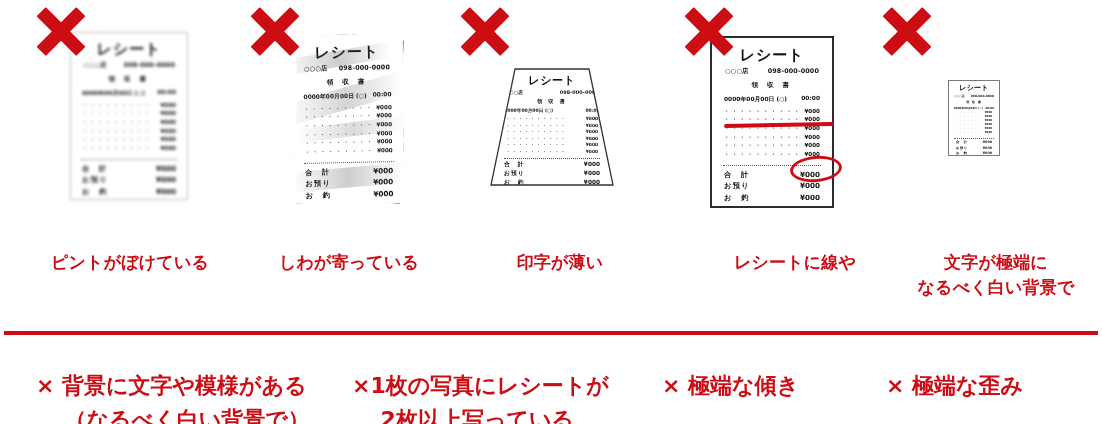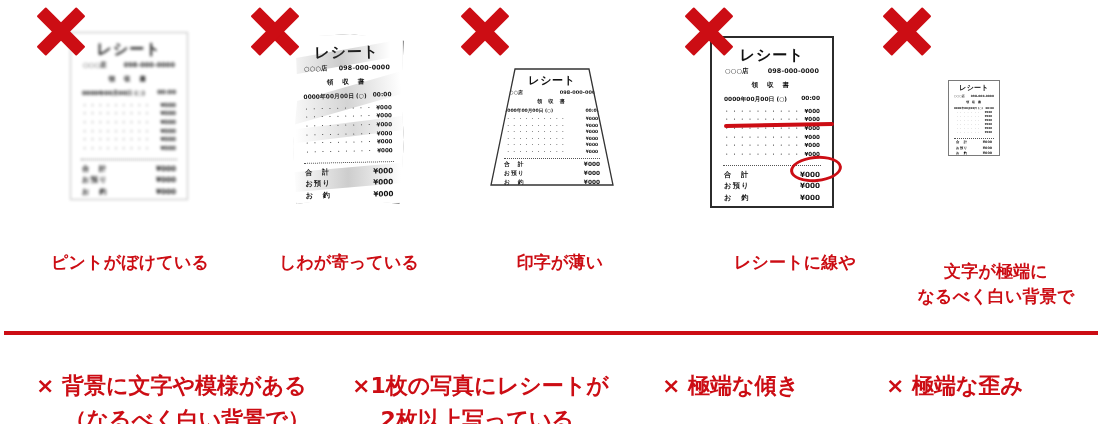--- a/index.html
+++ b/index.html
@@ -168,21 +168,21 @@
   
   .cap{
     position:absolute;color:#cc0d14;font-weight:bold;
     font-size:17px;line-height:1.45;text-align:center;
     letter-spacing:.01em;white-space:nowrap;
   }
   #cap1{left:0px;top:250px;width:260px;text-align:center;}
   #cap2{left:224px;top:250px;width:250px;}
   #cap3{left:450px;top:250px;width:220px;}
   #cap4{left:640px;top:250px;width:310px;}
-  #cap5{left:890px;top:250px;width:212px;margin-top:9px;}
+  #cap5{left:890px;top:250px;width:212px;}
 
   
   .divider{
     position:absolute;left:4px;top:331px;width:1094px;height:4px;
     background:#cc0d14;
   }
 
   
   .note{
     position:absolute;color:#cc0d14;font-weight:bold;

